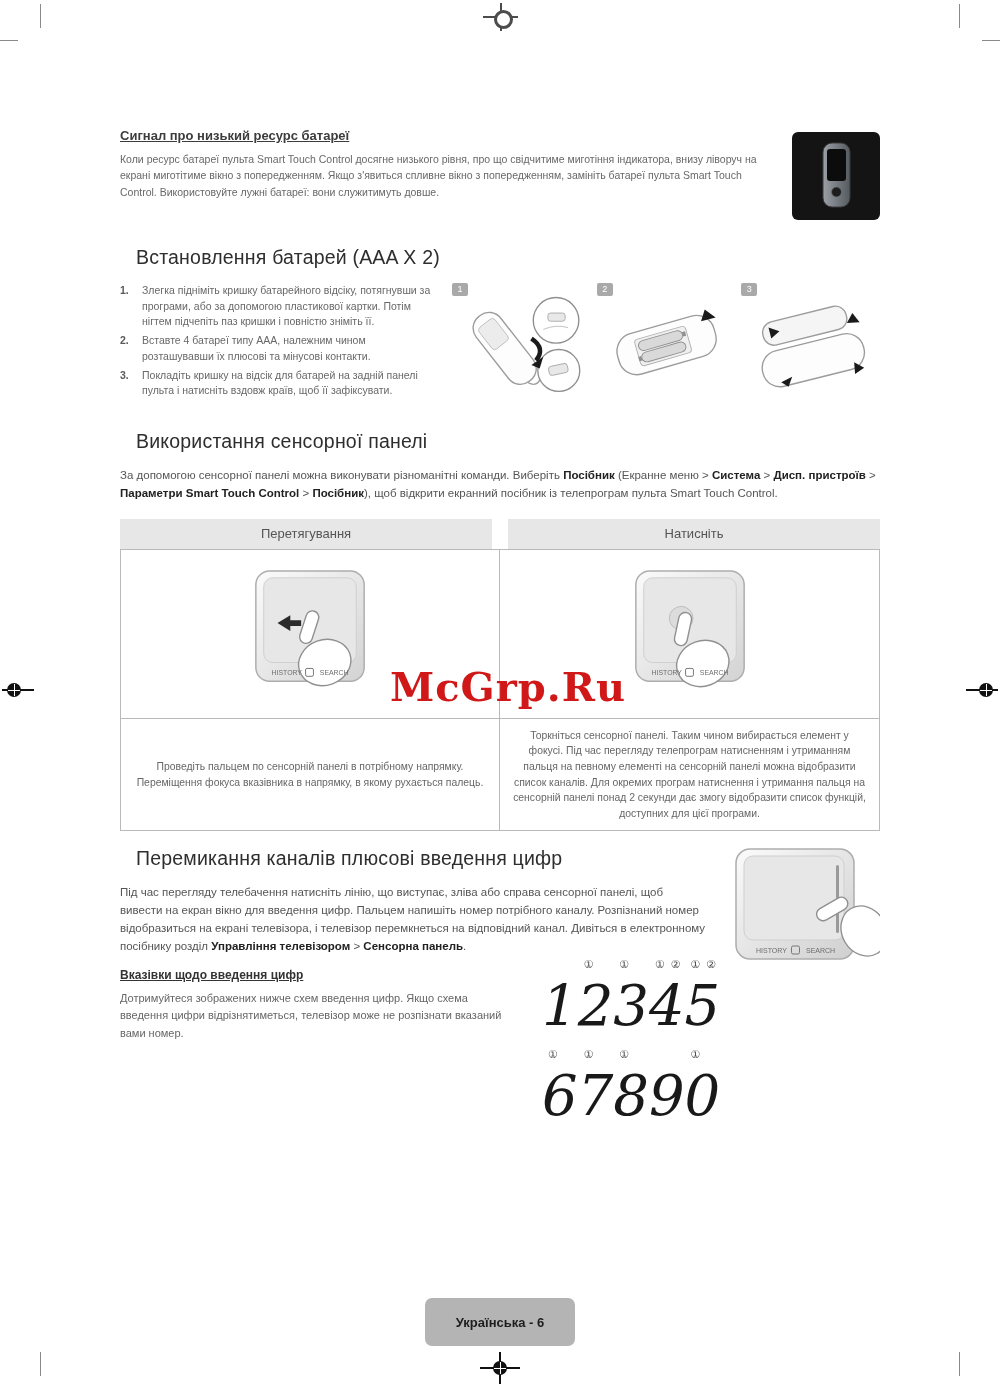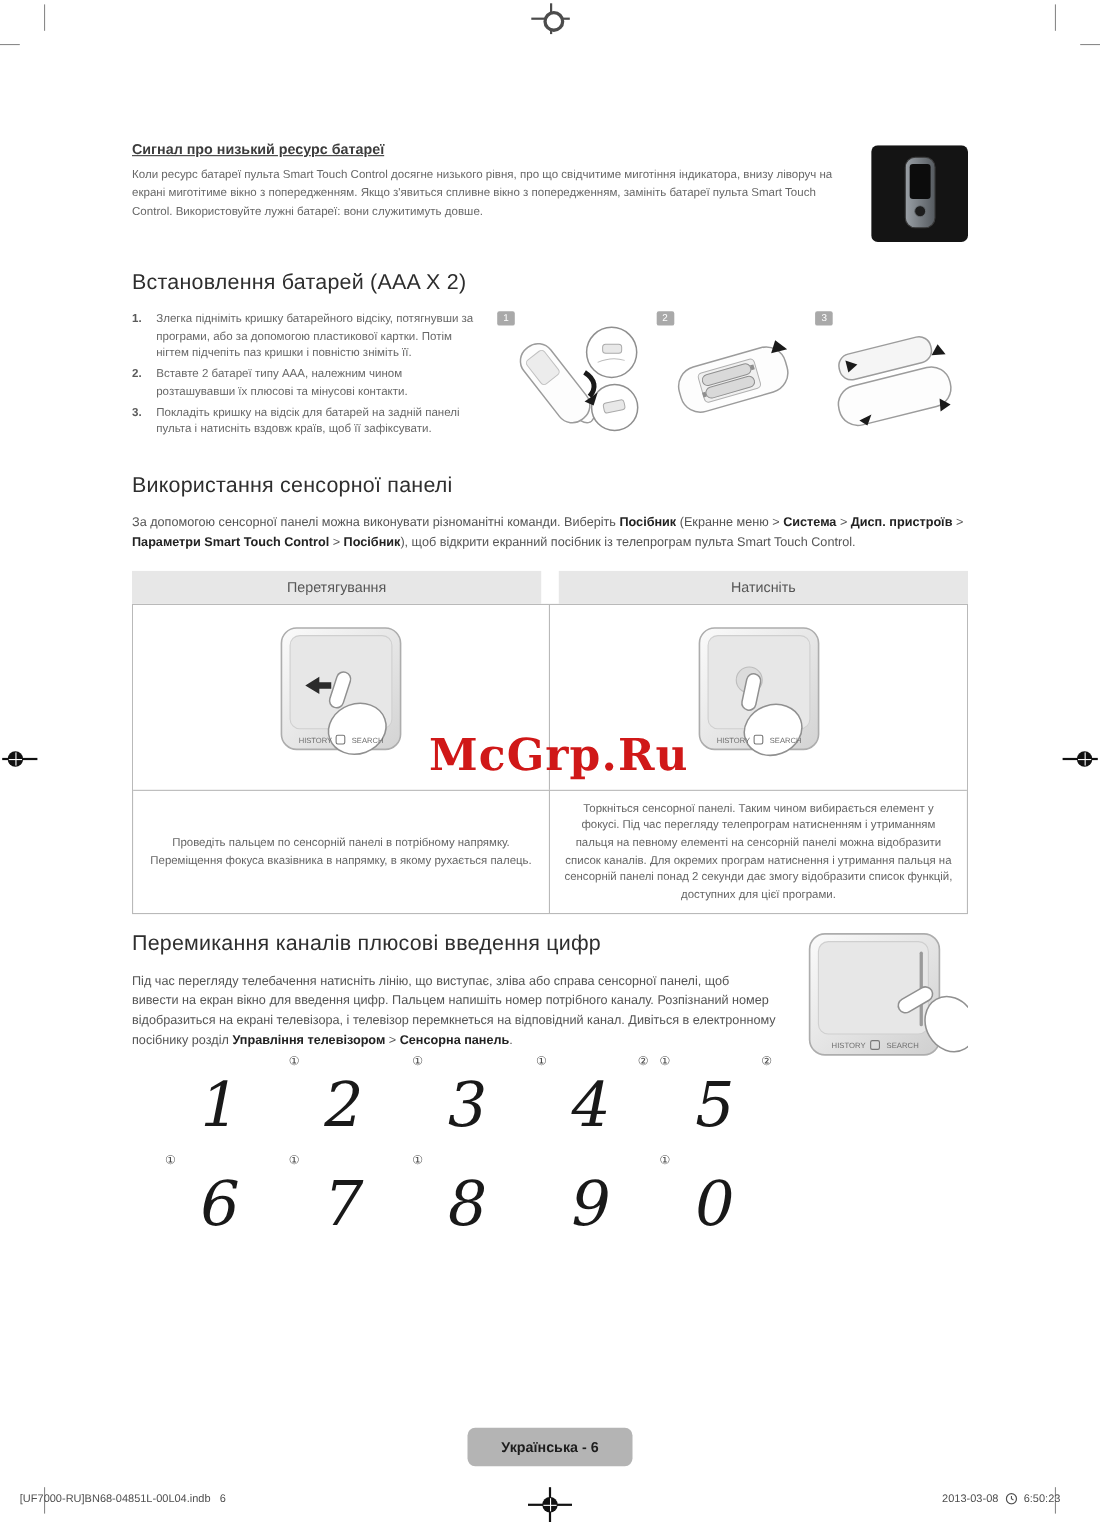--- a/index.html
+++ b/index.html
@@ -11,21 +11,21 @@
   .reg{position:absolute;}
   .reg .line{position:absolute;background:#4c4c4c;}
   .reg .ring{position:absolute;border:3px solid #4c4c4c;border-radius:50%;background:#fff;}
   .reg .dot{position:absolute;background:#111;border-radius:50%;}
   .reg .wline{position:absolute;background:#fff;}
 
   
   .content{position:absolute;left:120px;top:128px;width:760px;}
 
   .h-small{font-size:13px;color:#3c3c3c;font-weight:700;text-decoration:underline;margin:0 0 8px;}
-  .h-big{font-size:19.5px;color:#2e2e2e;font-weight:400;margin:0 0 14px;letter-spacing:.2px;}
+  .h-big{font-size:19.5px;color:#2e2e2e;font-weight:400;margin:0 16px 14px;letter-spacing:.2px;}
   .body-sm{font-size:10.5px;color:#686868;line-height:1.55;margin:0;}
 
   .sec1 .photo{float:right;width:88px;height:88px;margin:4px 0 10px 26px;}
   .sec1 .photo svg{display:block;width:88px;height:88px;}
 
   .sec2{margin-top:46px;clear:both;}
   .install{display:flex;}
   .steps{width:318px;flex:none;}
   .step{display:flex;font-size:10.5px;color:#686868;line-height:1.5;margin-bottom:3px;}
   .step-num{width:22px;flex:none;font-weight:700;color:#5a5a5a;}
@@ -63,21 +63,21 @@
   .sub-body{font-size:11px;color:#666;line-height:1.6;margin:0;}
   .digits{flex:1;display:grid;grid-template-columns:repeat(5,1fr);row-gap:16px;
           padding-left:24px;margin-top:-8px;}
   .digit-cell{position:relative;height:74px;display:flex;align-items:flex-end;justify-content:center;}
   .digit{font-family:"DejaVu Serif",serif;font-style:italic;font-size:56px;line-height:1;color:#191919;}
   .mark{position:absolute;font-size:11px;color:#4a4a4a;}
   .mark.pre{top:-2px;left:6px;}
   .mark.post{top:-2px;right:4px;}
 
   .page-badge{position:absolute;left:50%;top:1298px;transform:translateX(-50%);
-              width:150px;height:35px;background:#b4b4b4;border-radius:7px;
+              width:150px;height:48px;background:#b4b4b4;border-radius:7px;
               display:flex;align-items:center;justify-content:center;
               font-size:13px;font-weight:700;color:#1d1d1d;}
 
   .footer{position:absolute;left:18px;right:36px;top:1357px;display:flex;
           justify-content:space-between;align-items:center;font-size:10px;color:#4f4f4f;}
   .footer-left{white-space:pre;}
   .footer-right{display:flex;align-items:center;gap:6px;white-space:pre;}
 </style>
 </head>
 <body>
@@ -144,21 +144,21 @@
     <div class="sec2">
       <h2 class="h-big">Встановлення батарей (AAA X 2)</h2>
       <div class="install">
         <div class="steps">
           <div class="step">
             <span class="step-num">1.</span>
             <span>Злегка підніміть кришку батарейного відсіку, потягнувши за програми, або за допомогою пластикової картки. Потім нігтем підчепіть паз кришки і повністю зніміть її.</span>
           </div>
           <div class="step">
             <span class="step-num">2.</span>
-            <span>Вставте 2 батареї типу AAA, належним чином розташувавши їх плюсові та мінусові контакти.</span>
+            <span>Вставте 4 батареї типу AAA, належним чином розташувавши їх плюсові та мінусові контакти.</span>
           </div>
           <div class="step">
             <span class="step-num">3.</span>
             <span>Покладіть кришку на відсік для батарей на задній панелі пульта і натисніть вздовж країв, щоб її зафіксувати.</span>
           </div>
         </div>
         <div class="figs">
           <div class="fig">
             <span class="fig-badge">1</span>
             <svg viewBox="0 0 150 112">
@@ -279,20 +279,24 @@
           </g>
           <rect x="63.5" y="101" width="8" height="8" rx="1.5" fill="none" stroke="#777"></rect>
           <text x="28" y="108" font-size="7" fill="#6d6d6d" style="font-family:'Liberation Sans',sans-serif">HISTORY</text>
           <text x="78" y="108" font-size="7" fill="#6d6d6d" style="font-family:'Liberation Sans',sans-serif">SEARCH</text>
         </svg>
       </div>
       <h2 class="h-big">Перемикання каналів плюсові введення цифр</h2>
       <p class="body-md"><span>Під час перегляду телебачення натисніть лінію, що виступає, зліва або справа сенсорної панелі, щоб вивести на екран вікно для введення цифр. Пальцем напишіть номер потрібного каналу. Розпізнаний номер відобразиться на екрані телевізора, і телевізор перемкнеться на відповідний канал. Дивіться в електронному посібнику розділ </span><b>Управління телевізором</b><span> &gt; </span><b>Сенсорна панель</b><span>.</span></p>
 
       <div class="sub-row">
+        <div class="sub-left">
+          <h4 class="h-sub">Вказівки щодо введення цифр</h4>
+          <p class="sub-body">Дотримуйтеся зображених нижче схем введення цифр. Якщо схема введення цифри відрізнятиметься, телевізор може не розпізнати вказаний вами номер.</p>
+        </div>
         <div class="digits">
           <div class="digit-cell">
               <span class="mark pre"></span>
               <span class="digit">1</span>
               <span class="mark post"></span>
             </div>
           <div class="digit-cell">
               <span class="mark pre">①</span>
               <span class="digit">2</span>
               <span class="mark post"></span>
@@ -338,25 +342,14 @@
               <span class="mark post"></span>
             </div>
         </div>
       </div>
     </div>
 
   </div>
 
   <div class="page-badge">Українська - 6</div>
 
-  <div class="footer">
-    <span class="footer-left">[UF7000-RU]BN68-04851L-00L04.indb   6</span>
-    <span class="footer-right">
-      <span>2013-03-08</span>
-      <svg width="11" height="11" viewBox="0 0 12 12">
-        <circle cx="6" cy="6" r="5" fill="none" stroke="#4f4f4f" stroke-width="1.2"></circle>
-        <path d="M6 3.2 V6 L8 7.2" fill="none" stroke="#4f4f4f" stroke-width="1.1"></path>
-      </svg>
-      <span>6:50:23</span>
-    </span>
-  </div>
 
 </div>
 
 </body></html>

